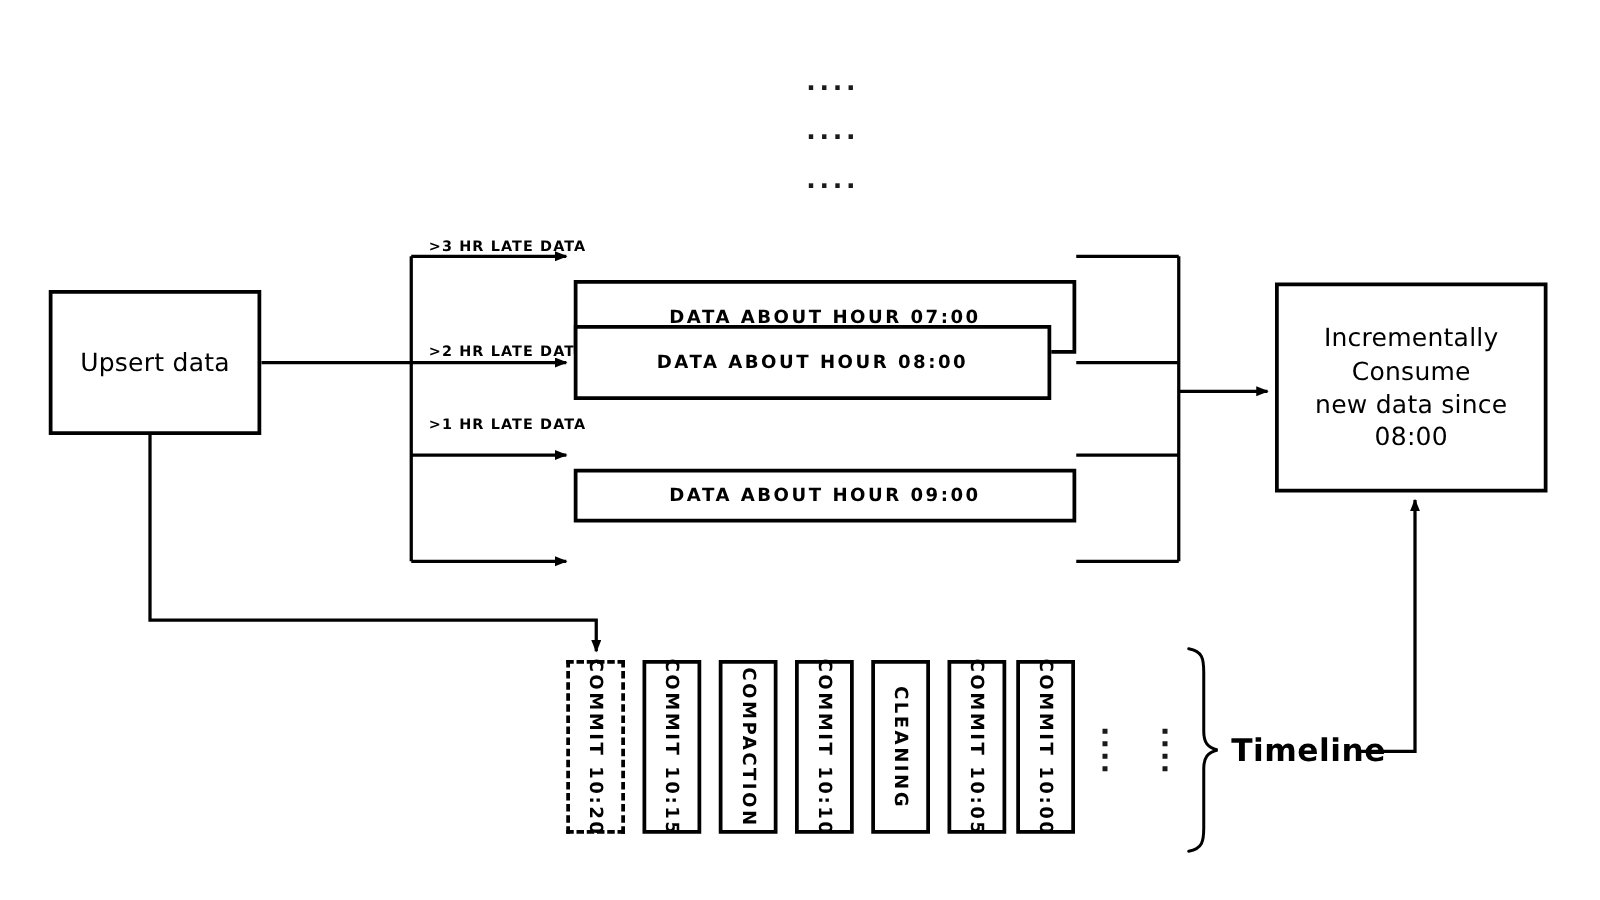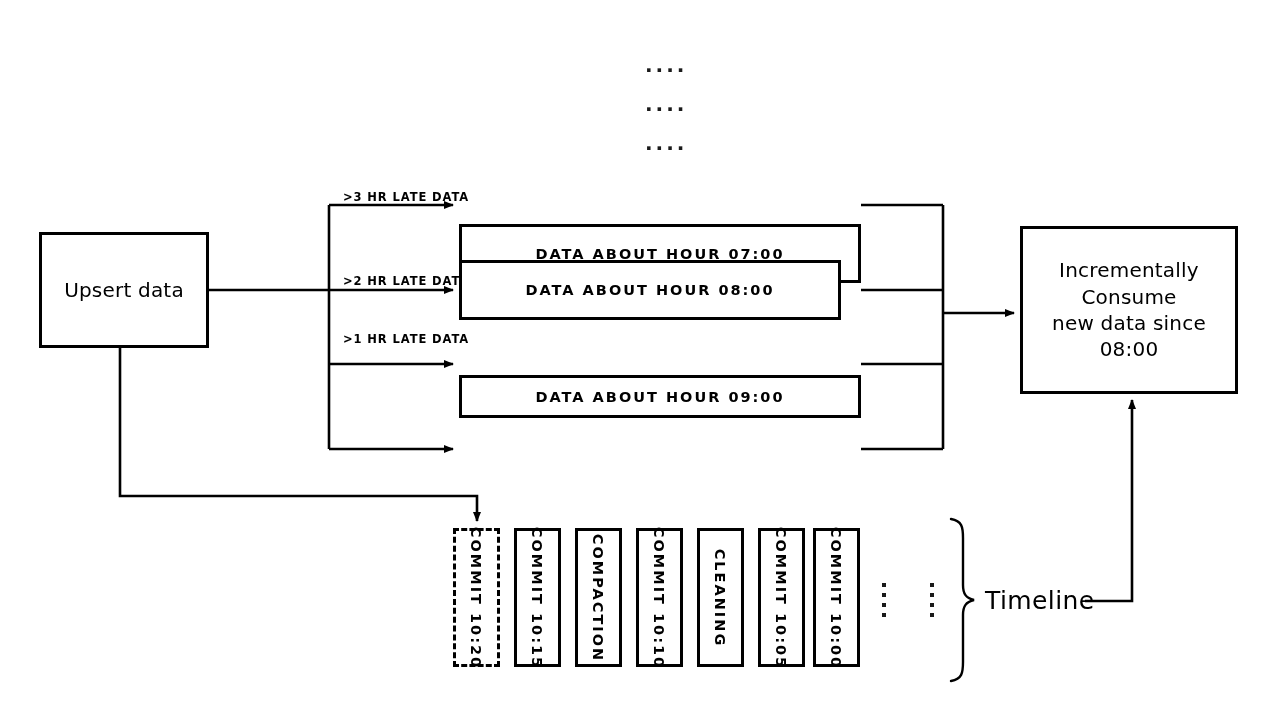--- a/index.html
+++ b/index.html
@@ -89,21 +89,21 @@
   .vdots i {
     display: block;
     width: 4px;
     height: 4px;
     background: #1a1a1a;
   }
   .timeline-word {
     position: absolute;
     font-family: "DejaVu Sans", sans-serif;
     font-size: 25px;
-    font-weight: 400;
+    font-weight: 700;
     color: #000000;
     white-space: nowrap;
     letter-spacing: 0.4px;
   }
 </style>
 </head>
 <body>
 
 <div id="canvas">
 

